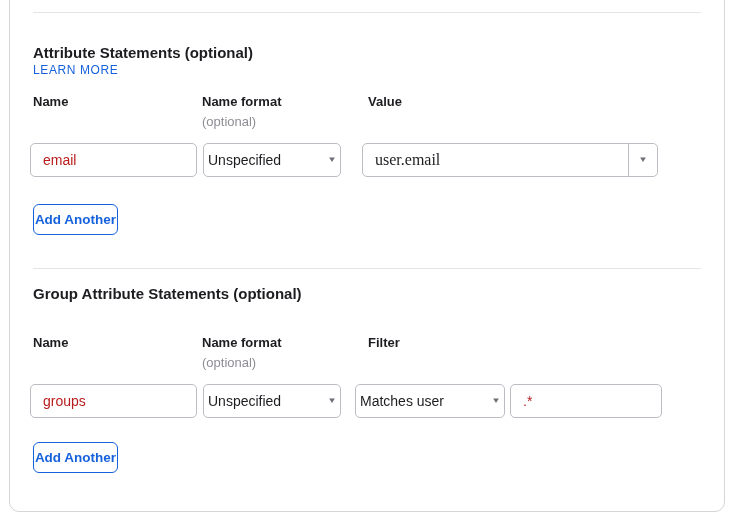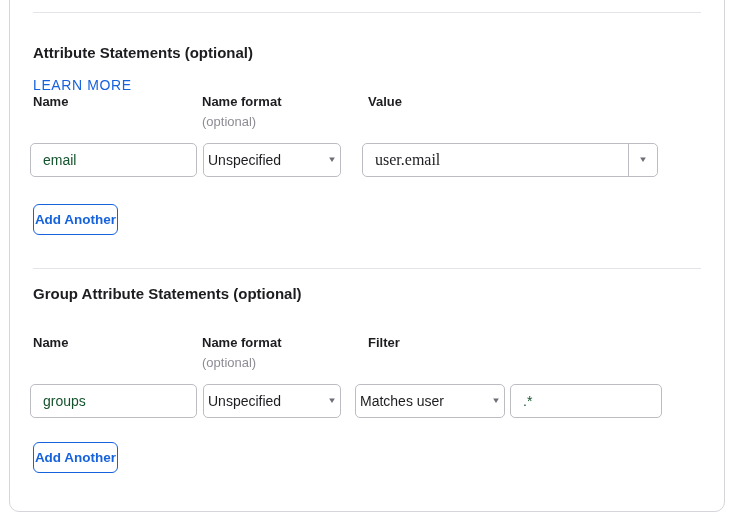--- a/index.html
+++ b/index.html
@@ -8,31 +8,31 @@
   .card { position:absolute; left:9px; top:-20px; width:716px; height:532px;
     background:#fff; border:1px solid #d5d5da; border-radius:10px;
     padding:0 23px; }
   .divider { border-top:1px solid #e3e3e8; height:0; }
   .d1 { margin-top:31px; }
   .d2 { margin-top:33px; }
   .section-head { display:flex; justify-content:space-between; align-items:flex-start; height:18px; }
   .sh1 { margin-top:31px;flex-direction:column; }
   .sh2 { margin-top:16px; }
   .section-title { font-size:15px; font-weight:bold; color:#1d1d21; line-height:18px; }
-  .learn-more { font-size:14px; letter-spacing:.6px; color:#1662dd; text-decoration:none;
-    line-height:14px; margin-top:16px; cursor:pointer; }
+  .learn-more { font-size:12px; letter-spacing:.6px; color:#1662dd; text-decoration:none;
+    line-height:14px; margin-top:1px; cursor:pointer; }
   .col-headers { position:relative; height:15px; margin-top:32px; }
   .col-headers .h { position:absolute; top:0; font-size:13px; font-weight:bold; line-height:15px; }
   .c0 { left:0; } .c1 { left:169px; } .c2 { left:335px; }
   .opt-row { position:relative; height:15px; margin-top:5px; }
   .opt-note { position:absolute; left:169px; font-size:13px; color:#8d8d95; line-height:15px; }
   .controls { position:relative; height:34px; margin-top:14px; }
   .text-input, .select, .combo { position:absolute; top:0; height:34px;
     border:1px solid #bcbcc3; border-radius:5px; background:#fff; }
-  .text-input { padding:0 12px; font-size:14px; color:#14532d;
+  .text-input { padding:0 12px; font-size:14px; color:#b91c1c;
     font-family:"Liberation Sans", sans-serif; outline:none; }
   .select { display:flex; align-items:center; justify-content:space-between;
     padding:0 4px; font-size:14px; cursor:pointer; }
   .caret { font-size:8px; color:#6e6e78; line-height:1; transform:scaleX(1.2); }
   .combo { display:flex; align-items:stretch; padding:0; }
   .combo input { flex:1 1 auto; min-width:0; border:none; background:transparent;
     padding:0 12px; font-size:16px; color:#1d1d21; outline:none;
     font-family:Liberation Serif, serif; border-radius:5px 0 0 5px; }
   .combo .dd-btn { flex:0 0 29px; border-left:1px solid #bcbcc3; display:flex;
     align-items:center; justify-content:center; cursor:pointer; border-radius:0 5px 5px 0; background:#fff; }

